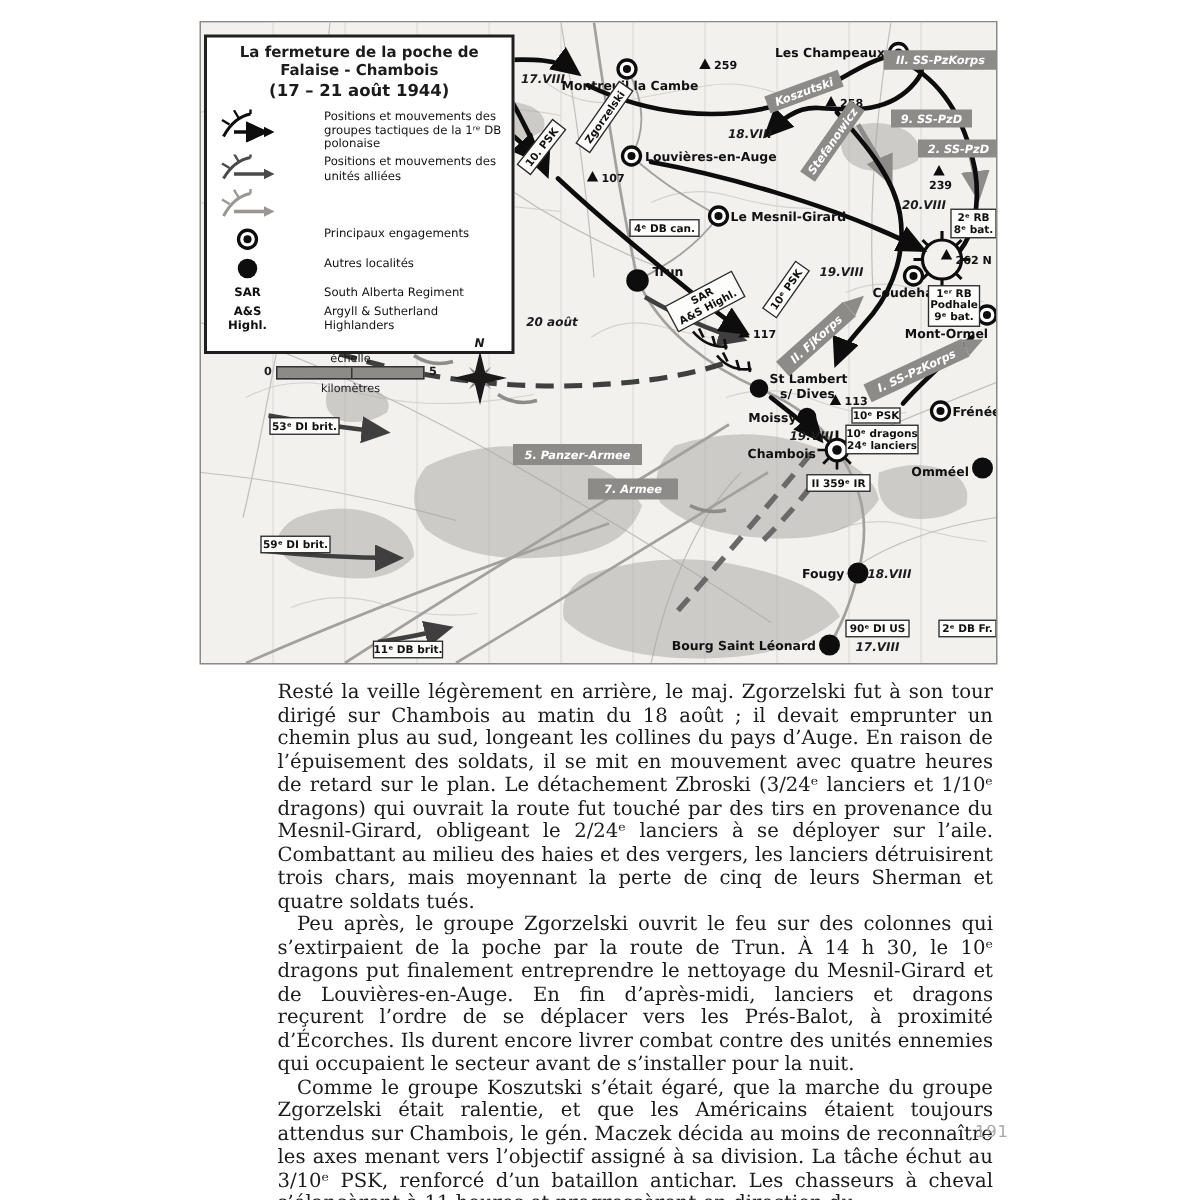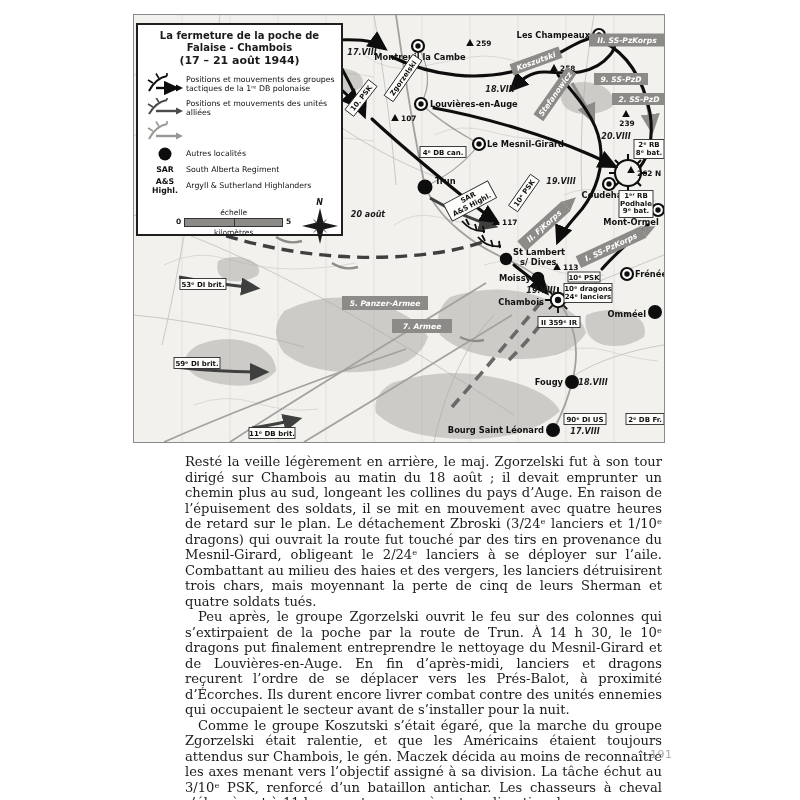--- a/index.html
+++ b/index.html
@@ -15,21 +15,21 @@
   .elev-label{font-size:7.4px;font-weight:bold;fill:#111;}
   .ribbon-rect{fill:#8d8b87;}
   .ribbon-text{fill:#ffffff;font-size:7.6px;font-weight:bold;font-style:italic;text-anchor:middle;}
   .ubox-rect{fill:#fdfdfc;stroke:#2b2b2b;stroke-width:0.9;}
   .ubox-text{fill:#111;font-size:7px;font-weight:bold;text-anchor:middle;}
 
   
   .legend{position:absolute;left:2px;top:8px;width:207px;height:213px;background:#fff;border:2px solid #1f1f1f;box-sizing:border-box;font-family:"DejaVu Sans",sans-serif;padding:5px 6px 2px 6px;}
   .legend-title{text-align:center;font-weight:bold;font-size:10px;line-height:1.22;margin-bottom:5px;}
   .legend-title .lt3{font-size:11px;}
-  .lrow{display:flex;align-items:center;margin-bottom:3px;}
+  .lrow{display:flex;align-items:flex-start;margin-bottom:3px;gap:30px;}
   .lsym{width:42px;flex:0 0 42px;display:flex;justify-content:center;}
   .ltext{font-size:7.8px;line-height:1.18;color:#111;}
   .labbr{width:42px;flex:0 0 42px;font-size:7.8px;font-weight:bold;text-align:center;color:#111;}
   .scale-row{display:flex;align-items:center;margin-top:5px;}
   .scale-block{width:130px;margin-left:32px;position:relative;text-align:center;}
   .scale-label{font-size:7.5px;color:#111;}
   .scale-bar{position:relative;height:7px;border:1px solid #333;background:#8d8b87;margin:1px 8px 1px 8px;}
   .scale-bar .mid{position:absolute;left:50%;top:0;width:1px;height:100%;background:#333;}
   .scale-zero{position:absolute;left:0;top:9px;font-size:7.5px;font-weight:bold;}
   .scale-five{position:absolute;right:0;top:9px;font-size:7.5px;font-weight:bold;}
@@ -393,20 +393,29 @@
     </div>
     <div class="lrow">
       <span class="lsym">
         <svg width="38" height="22" viewBox="0 0 38 22">
             <path d="M3,18 Q10,5 21,3" stroke="#999793" stroke-width="2" fill="none"></path>
             <path d="M7,10 l-5,-3 M13,5.5 l-3,-5 M21,3 l0,-5" stroke="#999793" stroke-width="1.6"></path>
             <path d="M10,15 H30" stroke="#999793" stroke-width="2.4"></path>
             <polygon points="30,11.5 37,15 30,18.5" fill="#999793"></polygon>
           </svg>
       </span>
+    </div>
+    <div class="lrow">
+      <span class="lsym">
+        <svg width="20" height="17" viewBox="0 0 20 17">
+            <circle cx="10" cy="8.5" r="6" fill="#fff" stroke="#0d0d0d" stroke-width="2.2"></circle>
+            <circle cx="10" cy="8.5" r="2.7" fill="#0d0d0d"></circle>
+          </svg>
+      </span>
+      <span class="ltext">Principaux engagements</span>
     </div>
     <div class="lrow">
       <span class="lsym">
         <svg width="20" height="16" viewBox="0 0 20 16">
             <circle cx="10" cy="8" r="6.5" fill="#0d0d0d"></circle>
           </svg>
       </span>
       <span class="ltext">Autres localités</span>
     </div>
 

